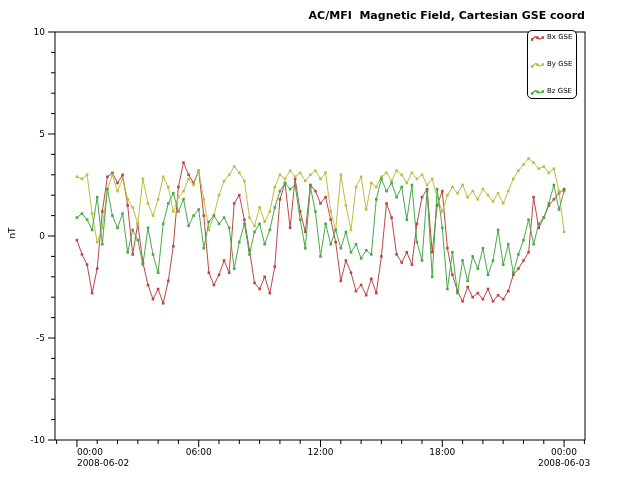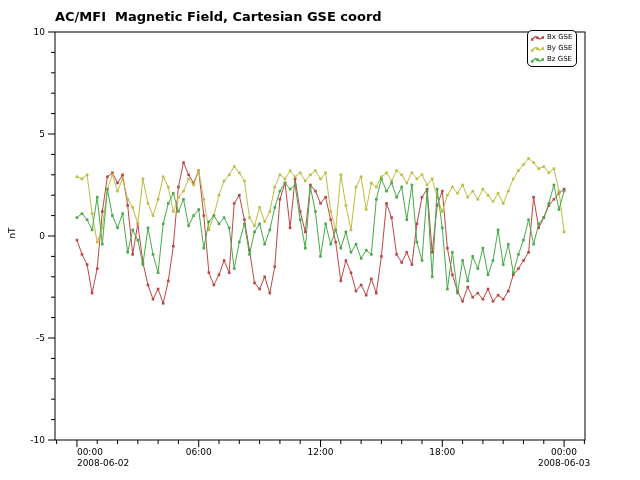--- a/index.html
+++ b/index.html
@@ -6,40 +6,40 @@
   #window{
     position:relative;
     width:640px;height:480px;
     background:#ffffff;
     font-family:"DejaVu Sans", sans-serif;
     overflow:hidden;
   }
   #chart-title{
     position:absolute;
     left:55px; top:9px; width:530px;
-    text-align:left;
-    font-size:13px; font-weight:bold; color:#000;
+    text-align:right;
+    font-size:11px; font-weight:bold; color:#000;
     white-space:pre;
   }
   #y-axis-label{
     position:absolute;
     left:6px; top:228px;
     font-size:9px; color:#000;
     transform:rotate(-90deg);
     transform-origin:center center;
   }
   #plot-svg{position:absolute;left:0;top:0;}
   #legend{
     position:absolute;
     left:527px; top:30px;
     border:1px solid #000;
     border-radius:5px;
     background:#fff;
     padding:2px 4px 2px 3px;
-    display:flex; flex-direction:column; gap:2px;
+    display:flex; flex-direction:column; gap:18px;
   }
   .legend-item{display:flex;align-items:center;gap:3px;height:9px;}
   .legend-item span{font-size:7px;line-height:9px;color:#000;white-space:nowrap;}
 </style>
 </head>
 <body>
 
 <div id="window">
 
   <div id="chart-title">AC/MFI  Magnetic Field, Cartesian GSE coord</div>

